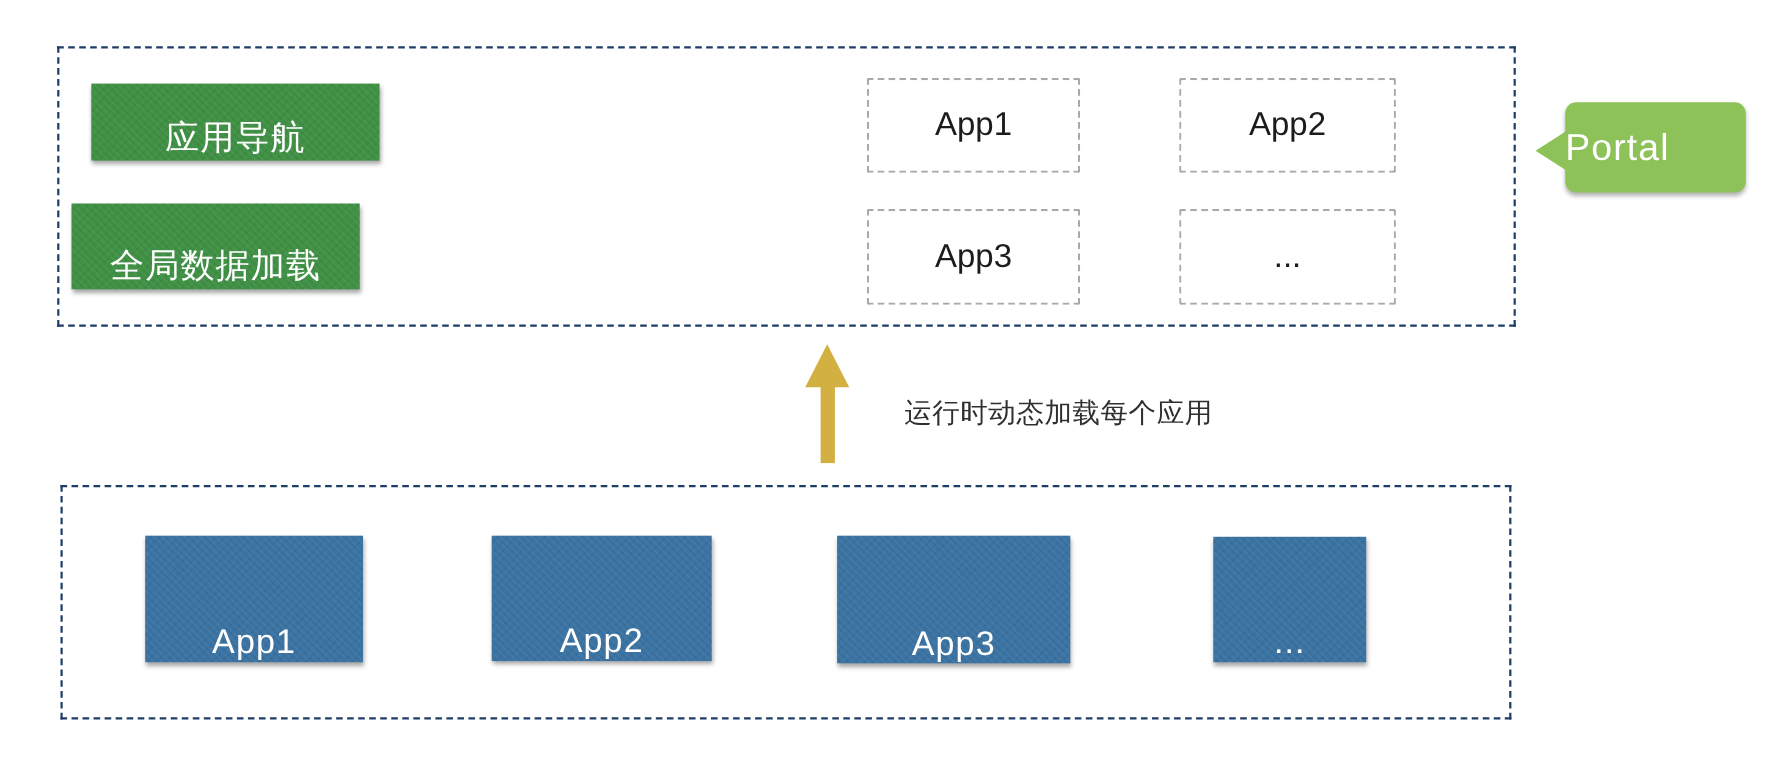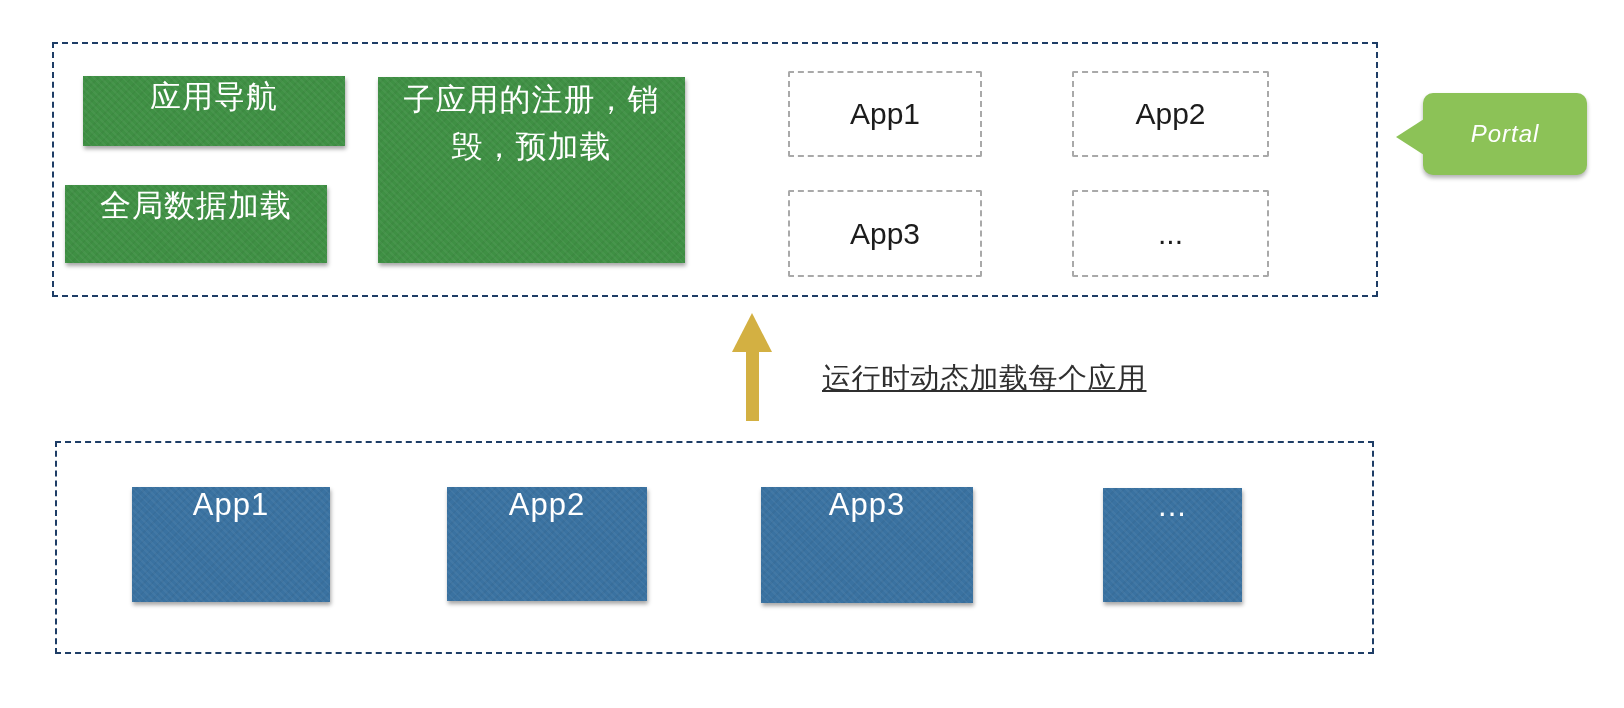--- a/index.html
+++ b/index.html
@@ -25,21 +25,21 @@
   .layer{
     position:absolute;
     border:2px dashed var(--container-dash);
     background:transparent;
   }
   .layer.portal-layer{left:52px;top:42px;width:1326px;height:255px;}
   .layer.apps-layer{left:55px;top:441px;width:1319px;height:213px;}
 
   
   .solidbox{
-    position:absolute;display:flex;align-items:flex-start;justify-content:center;
+    position:absolute;display:flex;align-items:flex-end;justify-content:center;
     color:var(--box-text);text-align:center;
     box-shadow:1px 3px 4px rgba(0,0,0,0.35);
     background-image:
       repeating-linear-gradient(45deg, rgba(255,255,255,0.045) 0 2px, rgba(255,255,255,0) 2px 5px),
       repeating-linear-gradient(-45deg, rgba(0,0,0,0.04) 0 2px, rgba(0,0,0,0) 2px 6px);
   }
   .solidbox.green{background-color:var(--feature-green);font-size:31px;font-weight:300;letter-spacing:1px;}
   .solidbox.blue{background-color:var(--app-blue);font-size:31px;font-weight:300;letter-spacing:1px;}
   .green.f1{left:29px;top:32px;width:262px;height:70px;}
   .green.f2{left:11px;top:141px;width:262px;height:78px;}
@@ -59,24 +59,23 @@
   
   .blue.a1{left:75px;top:44px;width:198px;height:115px;}
   .blue.a2{left:390px;top:44px;width:200px;height:114px;}
   .blue.a3{left:704px;top:44px;width:212px;height:116px;}
   .blue.a4{left:1046px;top:45px;width:139px;height:114px;}
 
   
   .callout{
     position:absolute;left:1423px;top:93px;width:164px;height:82px;
     background:var(--portal-green);border-radius:10px;
-    display:flex;align-items:center;justify-content:center;
-    color:var(--box-text);font-size:24px;font-weight:300;letter-spacing:1px;
+    display:flex;align-items:center;justify-content:flex-start;
+    color:var(--box-text);font-size:34px;font-weight:300;letter-spacing:1px;
     box-shadow:0 3px 4px rgba(0,0,0,0.3);
-    font-style:italic;
   }
   .callout .tail{
     position:absolute;left:-27px;top:26px;width:0;height:0;
     border-top:18px solid transparent;
     border-bottom:18px solid transparent;
     border-right:28px solid var(--portal-green);
   }
 
   
   .arrow-up-head{
@@ -86,39 +85,36 @@
     border-bottom:39px solid var(--arrow-gold);
   }
   .arrow-up-shaft{
     position:absolute;left:746px;top:350px;width:13px;height:71px;
     background:var(--arrow-gold);
   }
 
   
   .annotation{
     position:absolute;left:822px;top:359px;
-    font-size:29px;color:var(--annotation-text);
+    font-size:25px;color:var(--annotation-text);
     text-shadow:1px 1px 0 rgba(255,255,255,0.75);
-    letter-spacing:0.5px;white-space:nowrap;text-decoration:underline;
+    letter-spacing:0.5px;white-space:nowrap;
   }
 </style>
 </head>
 <body>
 
 <div class="canvas">
 
   <div class="layer portal-layer">
     <div class="solidbox green f1">
       <span>应用导航</span>
     </div>
     <div class="solidbox green f2">
       <span>全局数据加载</span>
-    </div>
-    <div class="solidbox green f3">
-      <span>子应用的注册，销毁，预加载</span>
     </div>
 
     <div class="slot s1">
       <span>App1</span>
     </div>
     <div class="slot s2">
       <span>App2</span>
     </div>
     <div class="slot s3">
       <span>App3</span>

